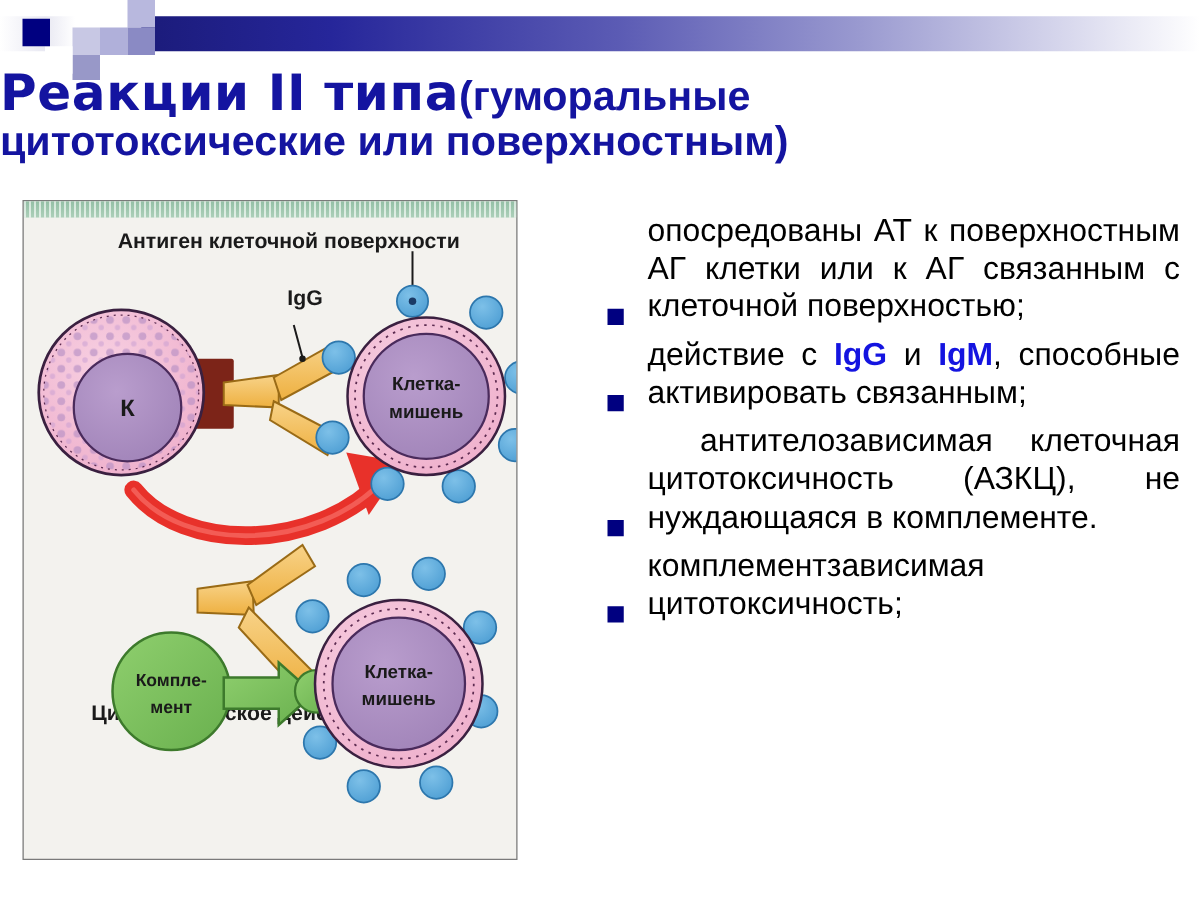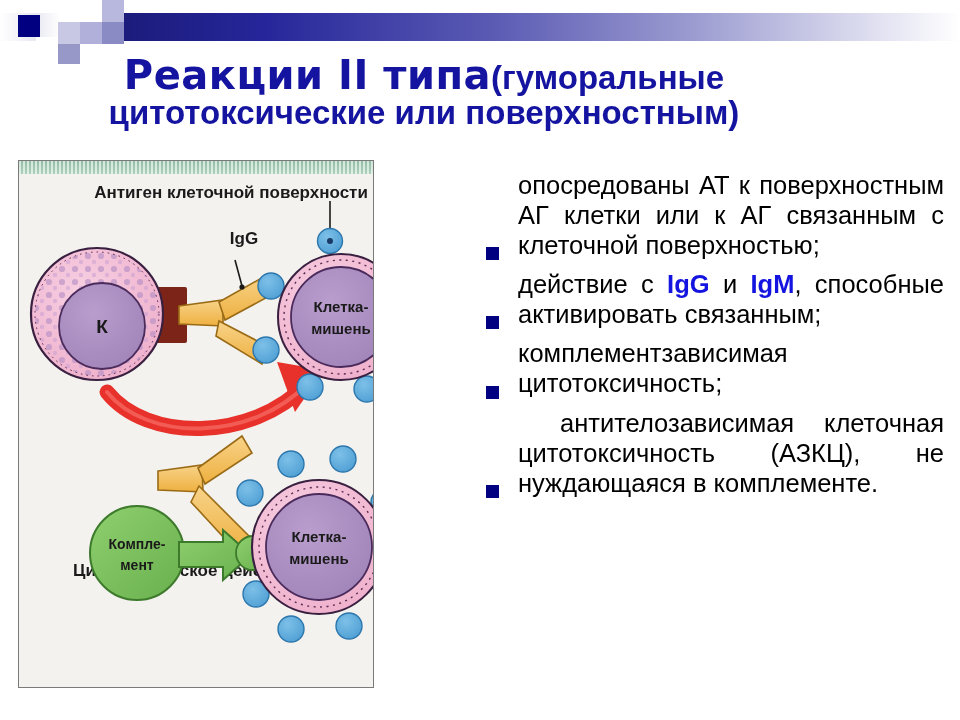--- a/index.html
+++ b/index.html
@@ -39,42 +39,41 @@
   .sq-fade {
     left: 0; top: 13px; width: 60px; height: 28px;
     background: linear-gradient(to right, #ffffff 0%, #e8e8f2 60%, #ffffff 100%);
   }
 
   
   .title-wrap {
     position: absolute;
     left: 0; top: 54px;
     width: 848px;
-    text-align: center;
     line-height: 1.06;
   }
   .title-main {
     color: #1414a0;
     font-family: "DejaVu Sans", sans-serif;
     font-weight: bold;
     font-size: 40px;
     letter-spacing: 0.5px;
   }
   .title-sub {
     color: #1414a0;
     font-family: "Liberation Sans", sans-serif;
     font-weight: bold;
     font-size: 33px;
   }
 
   
   .figure-panel {
     position: absolute;
     left: 18px; top: 160px;
-    width: 356px; height: 528px;
+    width: 396px; height: 528px;
     background: #f3f2ee;
     border: 1px solid #7a7a7a;
     box-sizing: border-box;
     overflow: hidden;
   }
   .scan-strip {
     position: absolute;
     left: 0; top: 0;
     width: 424px; height: 13px;
     background:
@@ -280,19 +279,19 @@
     <div class="bullet-row">
       <div class="bullet-mark"></div>
       <div class="bullet-text"><span>опосредованы АТ к поверхностным АГ клетки или к АГ связанным с клеточной поверхностью;</span></div>
     </div>
     <div class="bullet-row">
       <div class="bullet-mark"></div>
       <div class="bullet-text"><span>действие с </span><span class="hl">IgG</span><span> и </span><span class="hl">IgM</span><span>, способные активировать связанным;</span></div>
     </div>
     <div class="bullet-row">
       <div class="bullet-mark"></div>
+      <div class="bullet-text indent-first"><span>антителозависимая клеточная цитотоксичность (АЗКЦ), не нуждающаяся в комплементе.</span></div>
+    </div>
+    <div class="bullet-row">
+      <div class="bullet-mark"></div>
       <div class="bullet-text"><span>комплементзависимая цитотоксичность;</span></div>
     </div>
-    <div class="bullet-row">
-      <div class="bullet-mark"></div>
-      <div class="bullet-text indent-first"><span>антителозависимая клеточная цитотоксичность (АЗКЦ), не нуждающаяся в комплементе.</span></div>
-    </div>
   </div>
 
 </body></html>

